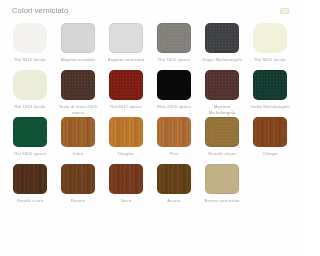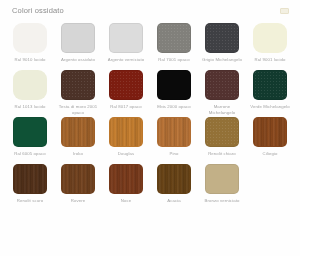--- a/index.html
+++ b/index.html
@@ -133,21 +133,21 @@
     background-size: 3px 3px, 4px 4px;
     background-position: 0 0, 1px 2px;
   }
 </style>
 </head>
 <body>
 
 <div id="page">
 
   <div class="header">
-    <div class="header-title">Colori ossidato</div>
+    <div class="header-title">Colori verniciato</div>
     <div class="header-badge"></div>
   </div>
 
   <div class="grid" id="swatch-grid">
       <div class="cell">
         <div class="swatch soft" style="background: rgb(244, 242, 238);"></div>
         <div class="caption">Ral 9010 lucido</div>
       </div>
       <div class="cell">
         <div class="swatch bordered" style="background: rgb(214, 214, 214);"></div>

